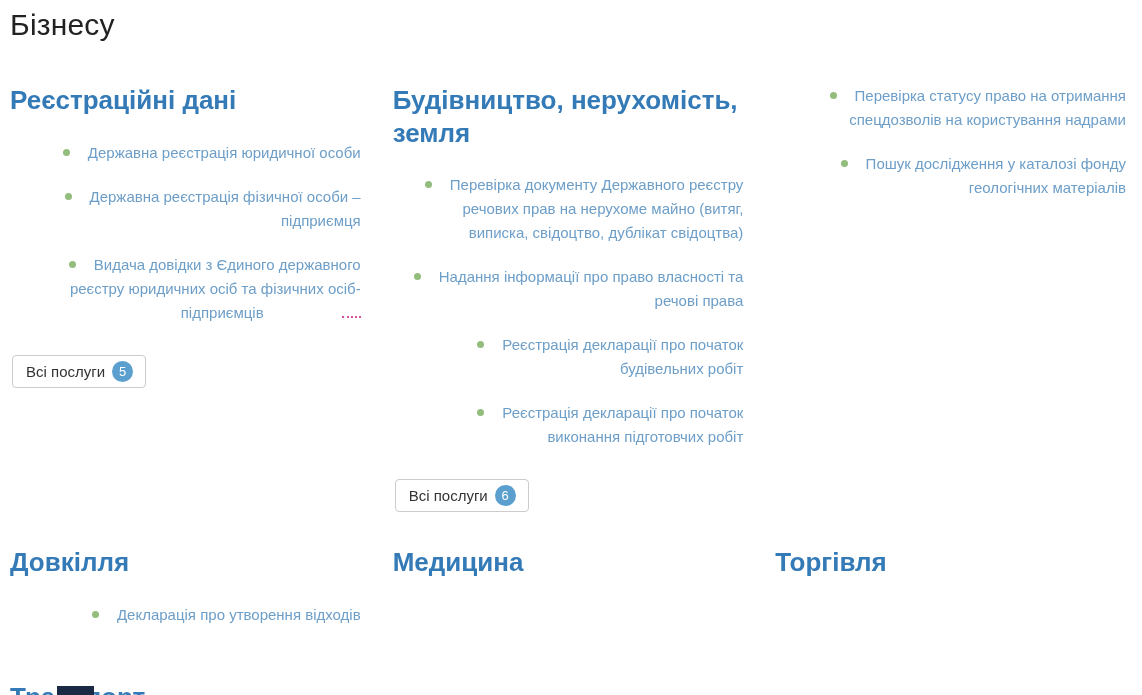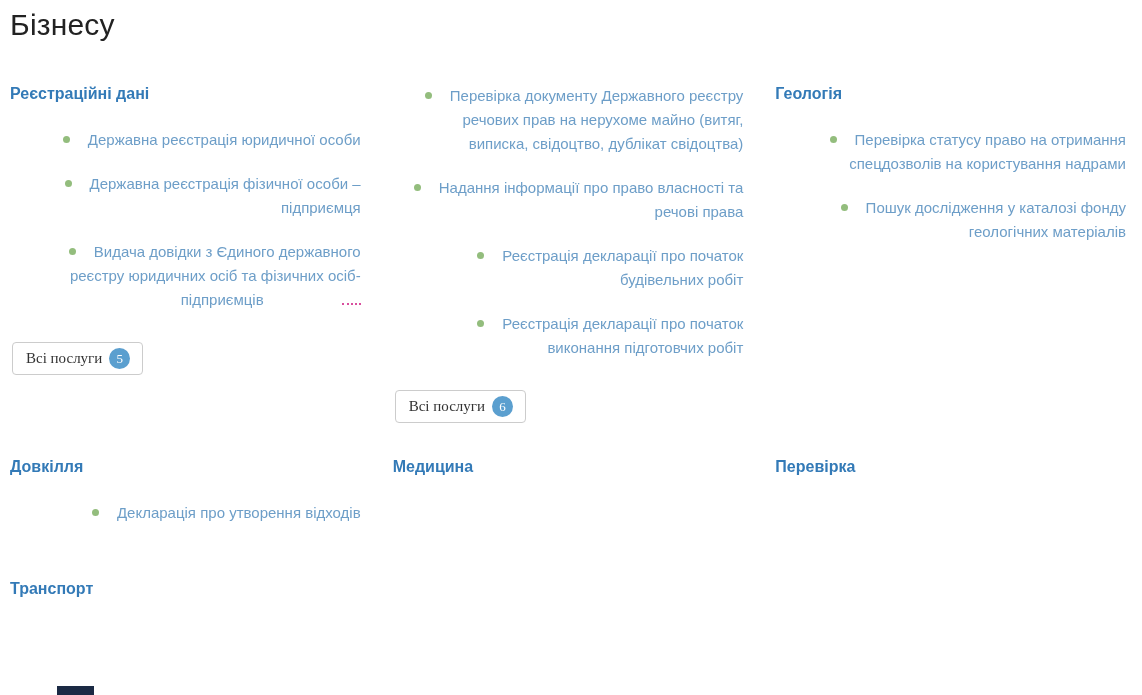--- a/index.html
+++ b/index.html
@@ -14,38 +14,38 @@
     font-size:30px; font-weight:400; color:#222222; letter-spacing:.2px;
     margin-bottom:42px;
   }
   .grid {
     display:grid; grid-template-columns:repeat(3,1fr);
     column-gap:32px; row-gap:34px;
     padding-right:4px;
   }
   .category { min-height:10px; position:relative; }
   .cat-title {
-    font-size:16px; font-weight:700; color:#337ab7; line-height:1.25;
+    font-size:26px; font-weight:700; color:#337ab7; line-height:1.25;
     margin-bottom:24px; cursor:pointer;
   }
   ul.services { list-style:none; }
   ul.services li {
     font-size:15px; line-height:24px; color:#6d9ec8;
     margin-bottom:20px; padding-left:8px; cursor:pointer;text-align:right;
   }
   .dot {
     display:inline-block; width:7px; height:7px; border-radius:50%;
     background:#93bd7d; margin-right:18px; vertical-align:2px;
   }
   .all-btn {
     display:inline-flex; align-items:center; gap:7px;
     margin-top:10px; margin-left:2px;
     background:#ffffff; border:1px solid #cccccc; border-radius:4px;
     padding:5px 12px 5px 13px; font-size:15px; color:#333333;
-    font-family:Liberation Serif, serif; cursor:pointer;
+    font-family:Liberation Sans, sans-serif; cursor:pointer;
   }
   .badge {
     display:inline-block; min-width:21px; height:21px; line-height:21px;
     border-radius:50%; background:#5b9fcf; color:#ffffff;
     font-size:13px; text-align:center; font-weight:400;
   }
   .dotted-artifact {
     display:inline-block; width:19px; margin-left:78px;
     border-bottom:2px dotted #d94f9e; height:4px;
   }
@@ -70,53 +70,53 @@
         <li><span class="dot"></span><span>Державна реєстрація фізичної особи – підприємця</span></li>
         <li><span class="dot"></span><span>Видача довідки з Єдиного державного реєстру юридичних осіб та фізичних осіб-підприємців</span><span class="dotted-artifact"></span></li>
       </ul>
       <button class="all-btn">
         <span>Всі послуги</span>
         <span class="badge">5</span>
       </button>
     </div>
 
     <div class="category">
+      <h2 class="cat-title">Будівництво, нерухомість, земля</h2>
       <ul class="services">
         <li><span class="dot"></span><span>Перевірка документу Державного реєстру речових прав на нерухоме майно (витяг, виписка, свідоцтво, дублікат свідоцтва)</span></li>
         <li><span class="dot"></span><span>Надання інформації про право власності та речові права</span></li>
         <li><span class="dot"></span><span>Реєстрація декларації про початок будівельних робіт</span></li>
         <li><span class="dot"></span><span>Реєстрація декларації про початок виконання підготовчих робіт</span></li>
       </ul>
       <button class="all-btn">
         <span>Всі послуги</span>
         <span class="badge">6</span>
       </button>
     </div>
 
     <div class="category">
-      <h2 class="cat-title">Геологія</h2>
       <ul class="services">
         <li><span class="dot"></span><span>Перевірка статусу право на отримання спецдозволів на користування надрами</span></li>
         <li><span class="dot"></span><span>Пошук дослідження у каталозі фонду геологічних матеріалів</span></li>
       </ul>
     </div>
 
     <div class="category">
       <h2 class="cat-title">Довкілля</h2>
       <ul class="services">
         <li><span class="dot"></span><span>Декларація про утворення відходів</span></li>
       </ul>
     </div>
 
     <div class="category">
       <h2 class="cat-title">Медицина</h2>
     </div>
 
     <div class="category">
-      <h2 class="cat-title">Перевірка</h2>
+      <h2 class="cat-title">Торгівля</h2>
     </div>
 
     <div class="category">
       <h2 class="cat-title">Транспорт</h2>
 
     </div>
 
   </div>
 
   <div class="footer-bar"></div>

